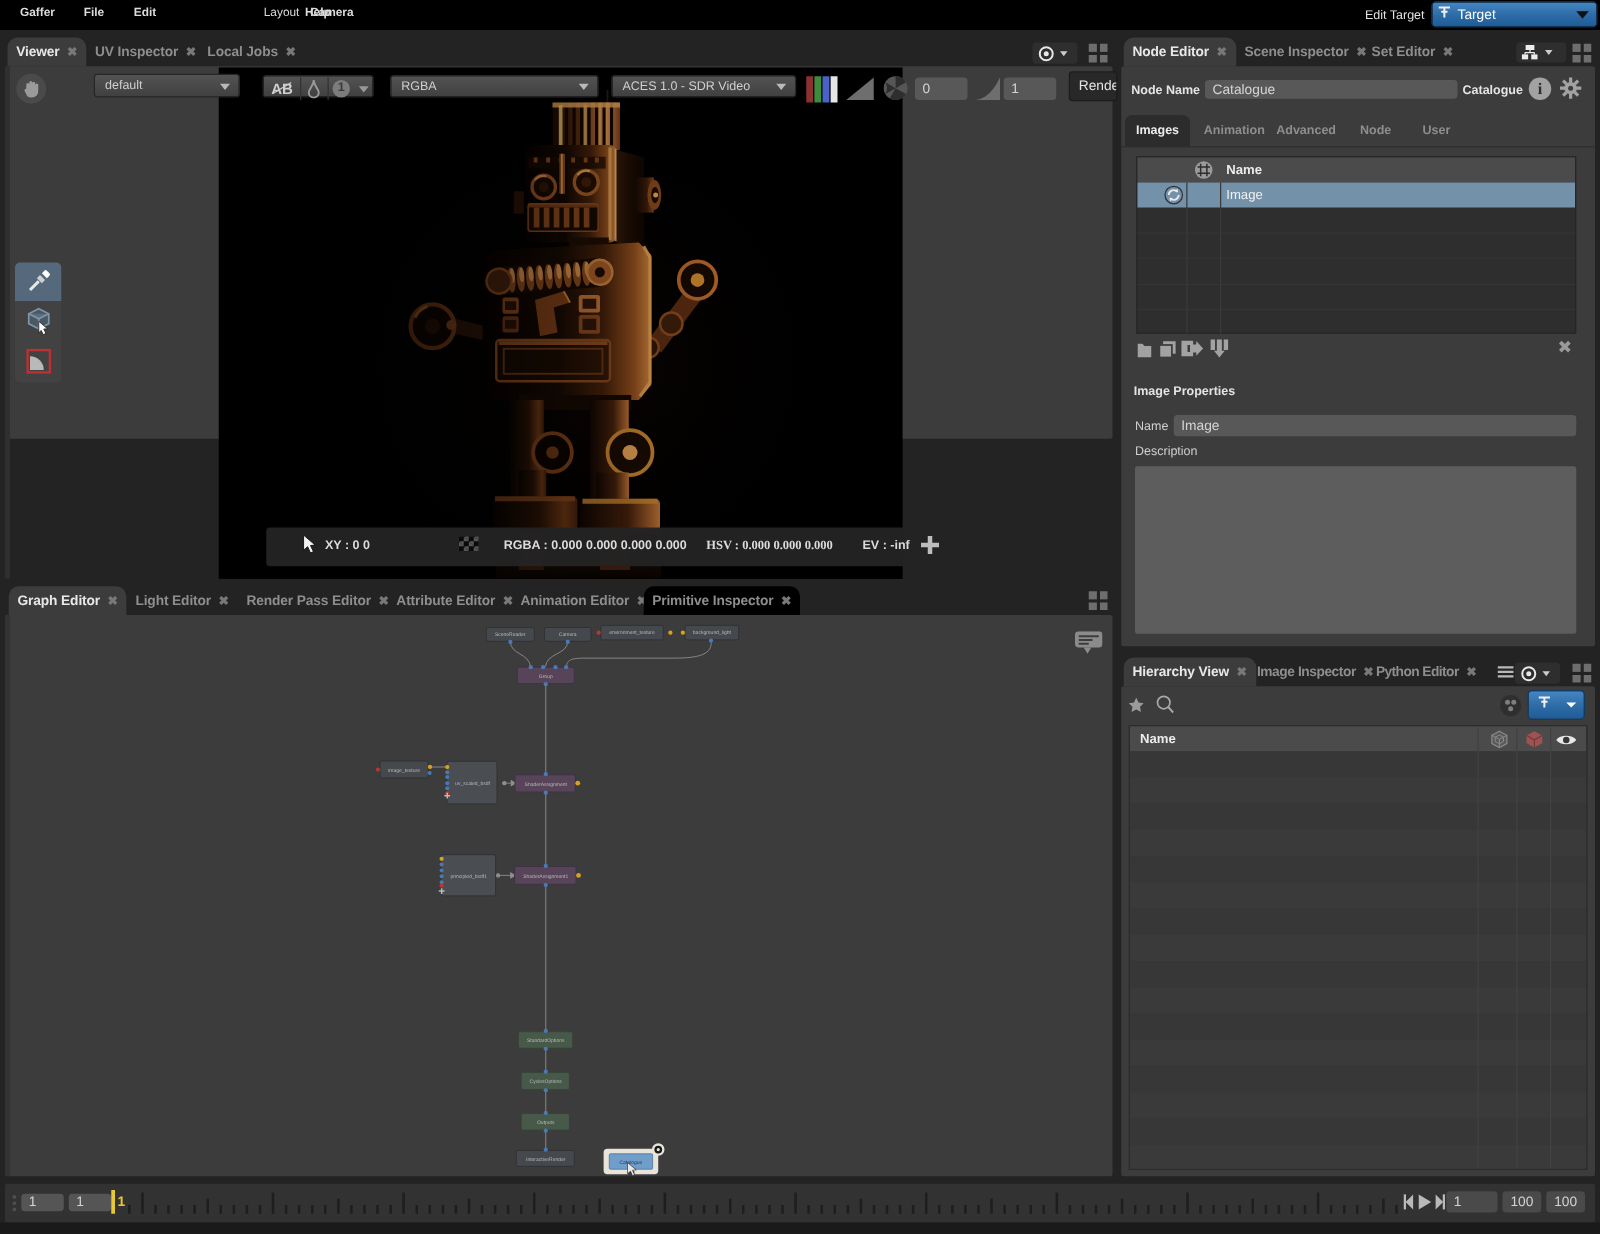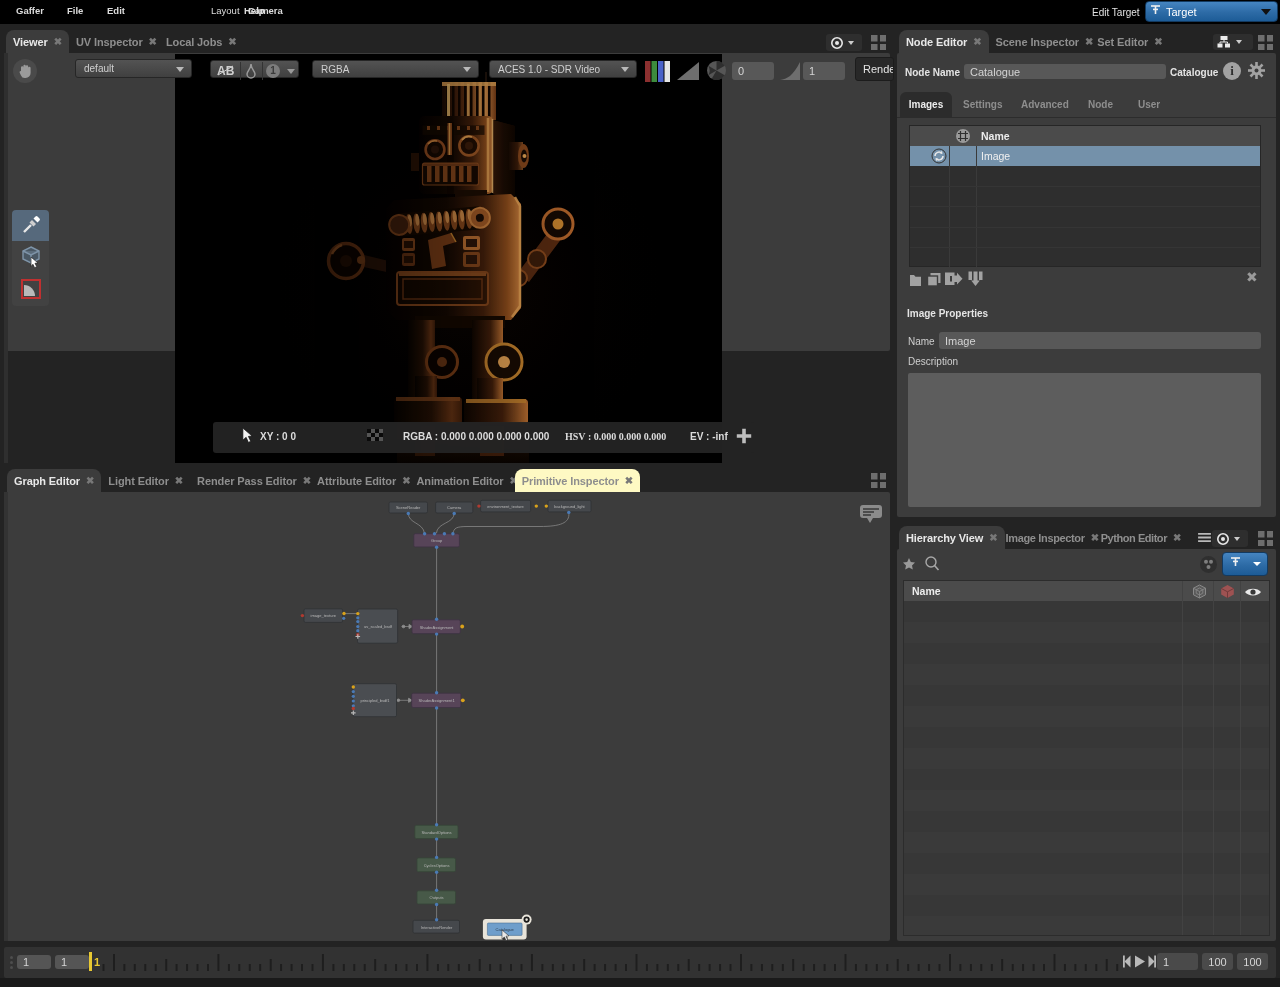--- a/index.html
+++ b/index.html
@@ -6,21 +6,21 @@
   html,body { width:1280px; height:987px; background:#232323; overflow:hidden;
     font-family:"Liberation Sans", sans-serif; }
   .abs { position:absolute; }
   #stage { position:relative; width:1280px; height:987px; }
   .panel { position:absolute; background:#3c3c3c; border-radius:2px; }
   .tabs { position:absolute; display:flex; height:23px; align-items:flex-start; }
   .tab { height:23px; display:flex; align-items:center; padding:0 7px;
     font-size:11px; font-weight:bold; color:#8e8e8e; white-space:nowrap; letter-spacing:-0.1px; }
   .tab .x { margin-left:6px; color:#787878; font-size:10px; }
   .tab.active { background:#3c3c3c; border-radius:8px 8px 0 0; color:#e8e8e8; }
-  .tab.ghost { background:#fef9c3; border-radius:8px 8px 0 0; }
+  .tab.ghost { background:#000000; border-radius:8px 8px 0 0; }
   .gridicon { display:inline-block; width:15px; height:15px;
     background:
       linear-gradient(#6e6e6e,#6e6e6e) 0 0/6.5px 6.5px no-repeat,
       linear-gradient(#6e6e6e,#6e6e6e) 8.5px 0/6.5px 6.5px no-repeat,
       linear-gradient(#6e6e6e,#6e6e6e) 0 8.5px/6.5px 6.5px no-repeat,
       linear-gradient(#6e6e6e,#6e6e6e) 8.5px 8.5px/6.5px 6.5px no-repeat; }
   .inp { position:absolute; background:#585858; border-radius:3px;
     color:#d4d4d4; font-size:11px; padding-left:6px; display:flex; align-items:center; }
   .ddown { position:absolute; border-radius:3px; color:#cfcfcf; font-size:10px;
     background:linear-gradient(#535353,#404040); border:1px solid #262626;
@@ -528,21 +528,21 @@
             <path d="M3.5 3.5 L6.3 6.3"></path>
             <path d="M12.7 12.7 L15.5 15.5"></path>
             <path d="M15.5 3.5 L12.7 6.3"></path>
             <path d="M6.3 12.7 L3.5 15.5"></path>
           </g>
         </g>
       <circle cx="9.5" cy="9.5" r="2" fill="#3c3c3c"></circle>
     </svg>
 
     <div class="abs" style="left:3px;top:39px;width:52px;height:25px;background:#2c2c2c;border-radius:6px 6px 0 0;color:#ececec;font-weight:bold;font-size:10px;text-align:center;line-height:25px;">Images</div>
-    <div class="abs" style="left:66px;top:46px;color:#8e8e8e;font-weight:bold;font-size:10px;">Settings</div>
+    <div class="abs" style="left:66px;top:46px;color:#8e8e8e;font-weight:bold;font-size:10px;">Animation</div>
     <div class="abs" style="left:124px;top:46px;color:#8e8e8e;font-weight:bold;font-size:10px;">Advanced</div>
     <div class="abs" style="left:191px;top:46px;color:#8e8e8e;font-weight:bold;font-size:10px;">Node</div>
     <div class="abs" style="left:241px;top:46px;color:#8e8e8e;font-weight:bold;font-size:10px;text-align:right;">User</div>
     <div class="abs" style="left:0px;top:64px;width:379px;height:1px;background:#2c2c2c;"></div>
 
     <div class="abs" id="ne-table" style="left:12px;top:72px;width:352px;height:142px;background:#2e2e2e;border:1px solid #262626;">
       <div class="abs" style="left:0;top:0;width:350px;height:20px;background:#4b4b4b;"></div>
       <div class="abs" style="left:71px;top:4px;color:#ececec;font-weight:bold;font-size:10.5px;">Name</div>
       <div class="abs" style="left:46px;top:3px;width:14px;height:14px;border-radius:50%;background:#9a9a9a;"></div>
       <svg class="abs" style="left:46px;top:3px;" width="14" height="14" viewBox="0 0 14 14">

